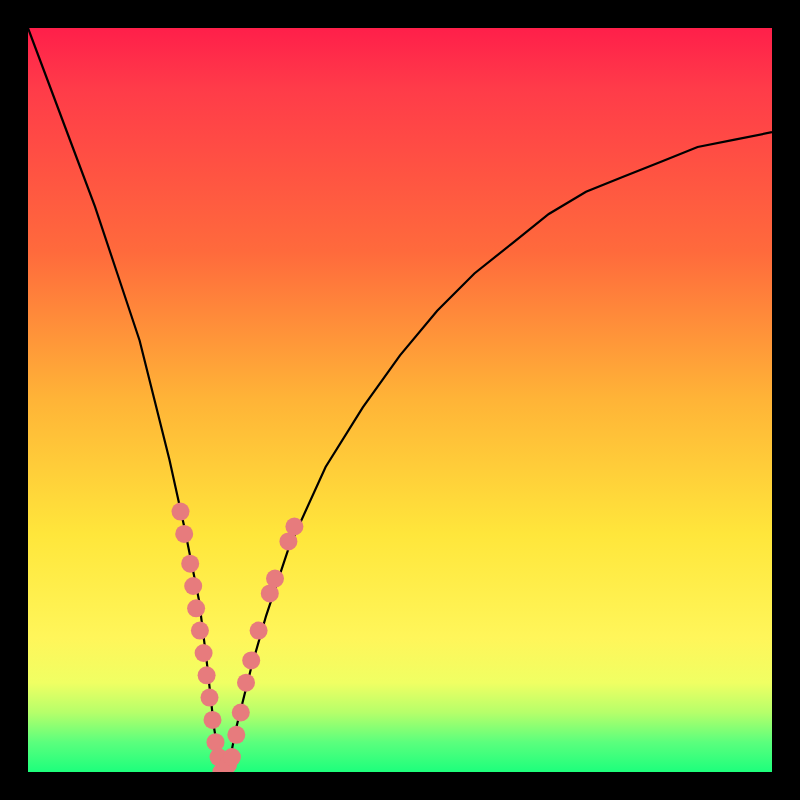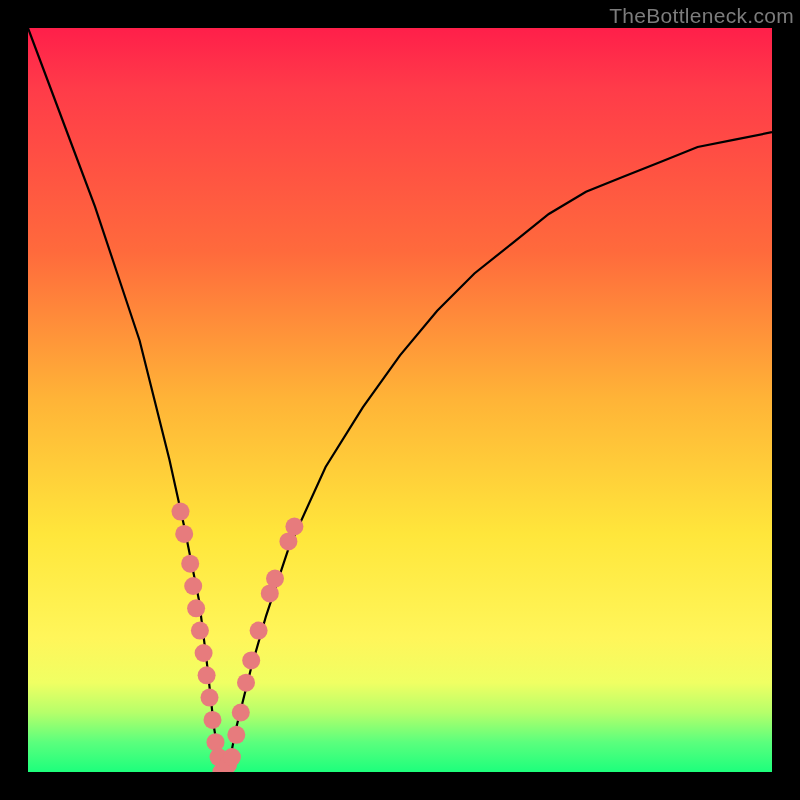--- a/index.html
+++ b/index.html
@@ -84,14 +84,13 @@
           <circle cx="218.0" cy="654.7" r="9" fill="#e77b7d"></circle>
           <circle cx="223.2" cy="632.4" r="9" fill="#e77b7d"></circle>
           <circle cx="230.6" cy="602.6" r="9" fill="#e77b7d"></circle>
           <circle cx="241.8" cy="565.4" r="9" fill="#e77b7d"></circle>
           <circle cx="247.0" cy="550.6" r="9" fill="#e77b7d"></circle>
           <circle cx="260.4" cy="513.4" r="9" fill="#e77b7d"></circle>
           <circle cx="266.4" cy="498.5" r="9" fill="#e77b7d"></circle>
         </g>
     </svg>
   </div>
-  <div class="watermark">TheBottleneck.com</div>
 </div>
 
 </body></html>

